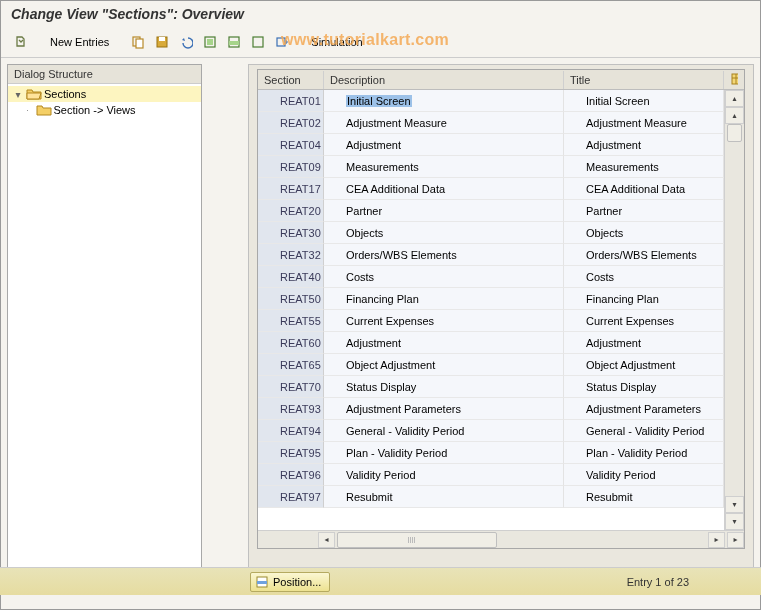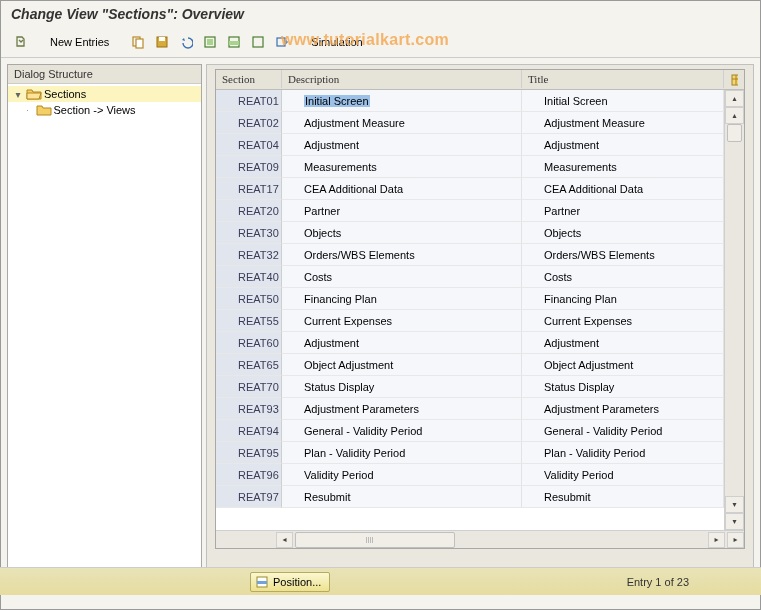--- a/index.html
+++ b/index.html
@@ -60,20 +60,21 @@
       font-weight:bold;
       color:#f4aa56;
       opacity:0.85;
       pointer-events:none;
       letter-spacing:0.3px;
     }
     .content-row {
       display:flex;
       align-items:stretch;
       padding:6px;
+      gap:42px;
     }
     .tree-panel {
       width:195px;
       background:#fff;
       border:1px solid #a8a8a8;
       height:510px;
       overflow:hidden;
       margin-right:4px;
     }
     .tree-header {
@@ -108,22 +109,21 @@
       position:absolute;
       left:8px; right:8px; top:4px; bottom:24px;
       background:#fff;
       border:1px solid #a8a8a8;
     }
     .table-header {
       display:flex;
       background:#e6e3d9;
       border-bottom:1px solid #bdbdbd;
       height:20px;
-      align-items:flex-start;
-      font-family:Liberation Serif, serif;
+      align-items:flex-end;
     }
     .th {
       padding:3px 6px;
       font-size:11px;
       color:#333;
       border-right:1px solid #cfcfcf;
       overflow:hidden;
     }
     .th-section { width:66px; }
     .th-desc { width:240px; }

